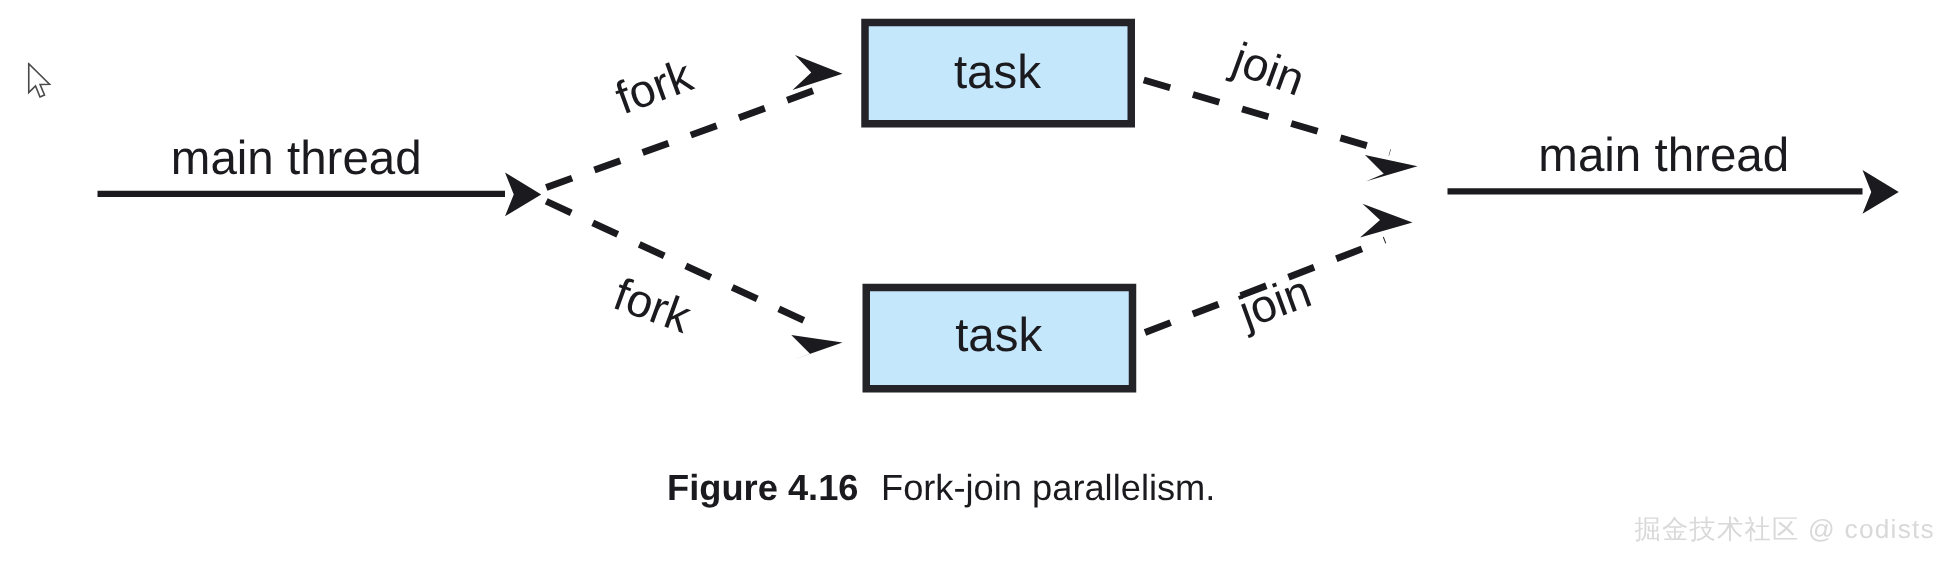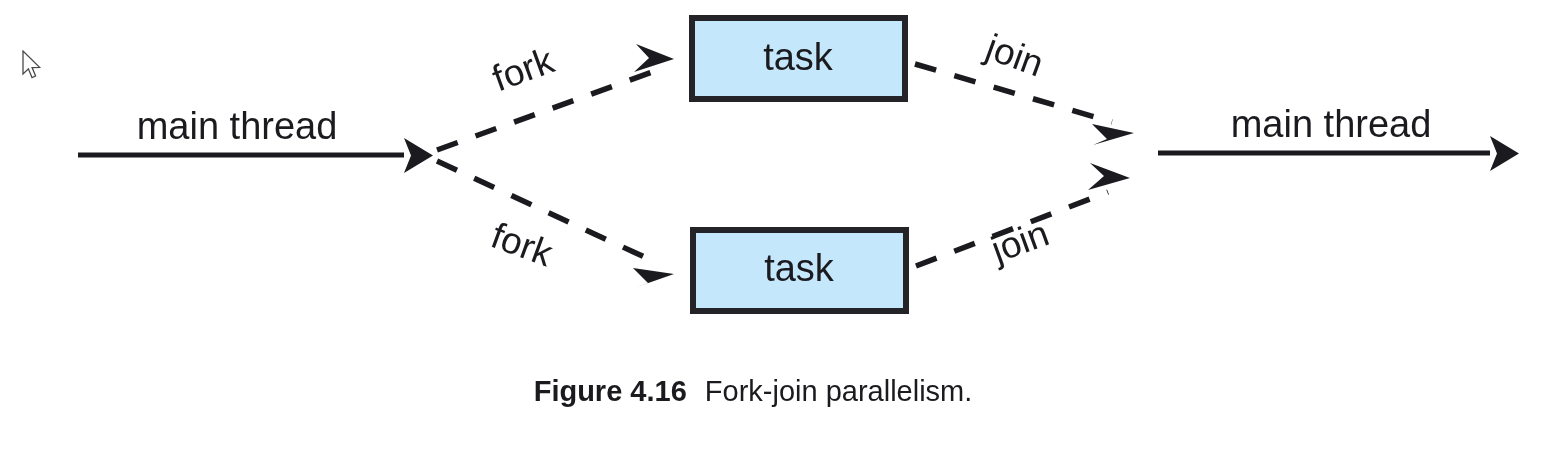--- a/index.html
+++ b/index.html
@@ -162,18 +162,19 @@
       <polygon class="arrow-head" points="1490,136 1519,153.5 1490,171 1497,153.5"></polygon>
       <text class="thread-label" x="1331" y="137">main thread</text>
     </g>
 
   </svg>
 
   <div class="caption">
     <span class="cap-number">Figure 4.16</span><span class="cap-text">Fork-join parallelism.</span>
   </div>
 
+  <div class="watermark">掘金技术社区 @ codists</div>
 
   <svg class="cursor" viewBox="0 0 22 32" xmlns="http://www.w3.org/2000/svg">
     <path d="M2,1 L2,24 L7.4,18.8 L11,27.6 L14.6,26 L11.1,17.6 L18.6,17.4 Z" fill="#ffffff" stroke="#4a4a4a" stroke-width="1.3" stroke-linejoin="miter"></path>
   </svg>
 
 </div>
 
 </body></html>

